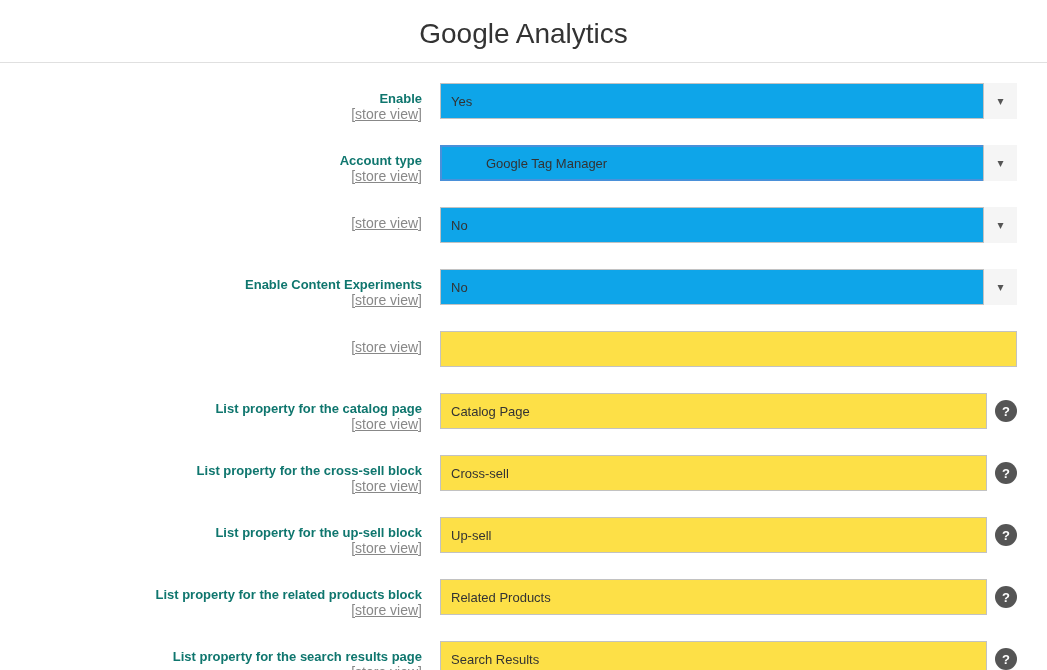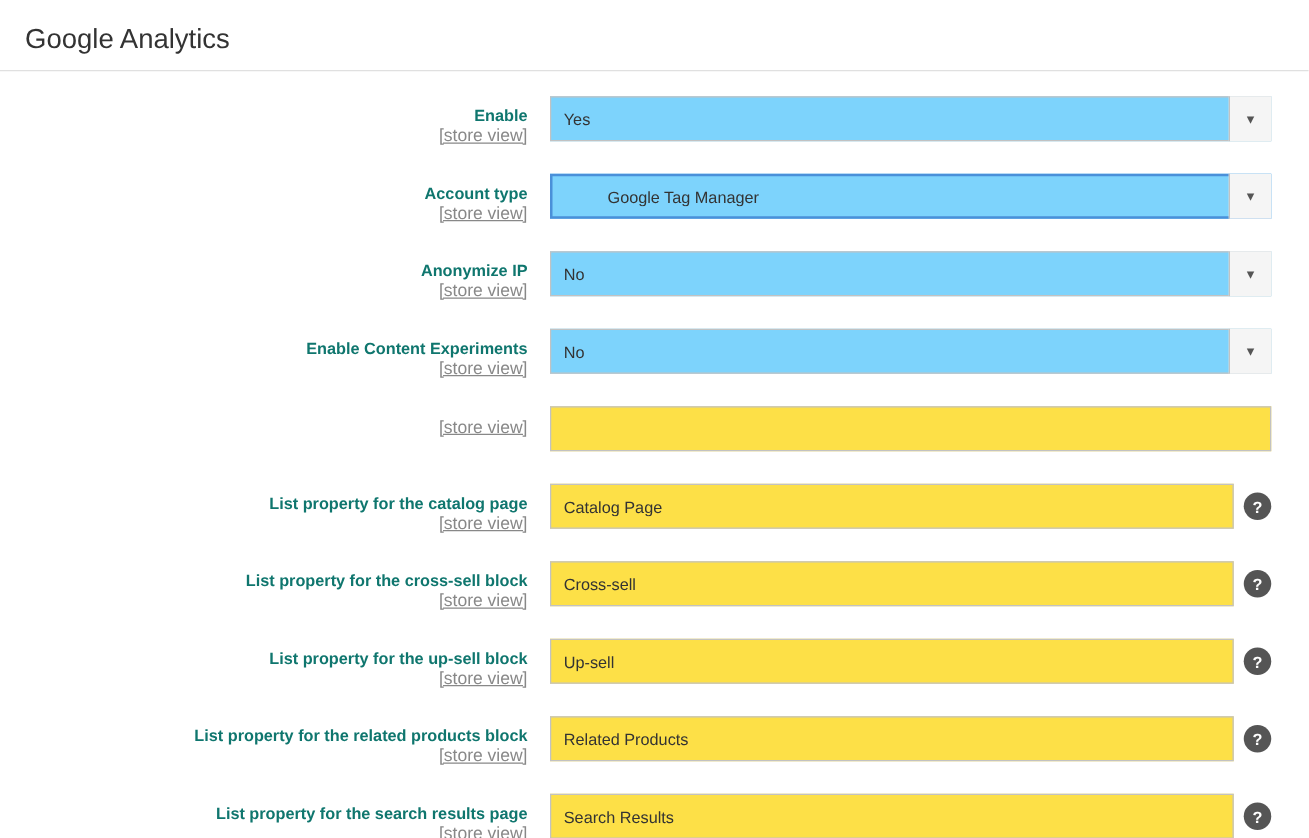--- a/index.html
+++ b/index.html
@@ -13,23 +13,24 @@
       color: #333;
       background: #fff;
       width: 1047px;
       min-height: 670px;
     }
     .page-header {
       padding: 18px 20px 12px 20px;
       border-bottom: 1px solid #e0e0e0;
     }
     .page-title {
-      font-size: 22px;
+      font-size: 28px;
       font-weight: 300;
       color: #333;
+      text-align: center;
     }
     .settings-form {
       padding: 20px 30px 20px 20px;
     }
     .form-row {
       display: flex;
       align-items: flex-start;
       margin-bottom: 18px;
       min-height: 44px;
     }
@@ -62,21 +63,21 @@
       position: relative;
       flex: 1;
     }
     .select-wrapper select {
       width: 100%;
       height: 36px;
       border: 1px solid #c2c2c2;
       padding: 0 30px 0 10px;
       font-size: 13px;
       color: #333;
-      background: #7dd3fc;
+      background: #0ea5e9;
       appearance: none;
       -webkit-appearance: none;
       cursor: pointer;
       outline: none;
     }
     .select-wrapper.highlighted select {
       border-color: #4a90d9;
       border-width: 2px;
       padding-left: 44px;
     }
@@ -146,21 +147,20 @@
       <div class="field-label">
         <span class="field-label-main">Account type</span>
         <span class="field-label-sub">[store view]</span>
       </div>
       <div class="field-control">
         <div class="select-wrapper highlighted"><select><option value="Google Analytics">Google Analytics</option><option value="Google Tag Manager" selected="">Google Tag Manager</option></select><div class="chevron"></div></div>
       </div>
     </div>
     <div class="form-row">
       <div class="field-label">
-        <span class="field-label-main">Anonymize IP</span>
         <span class="field-label-sub">[store view]</span>
       </div>
       <div class="field-control">
         <div class="select-wrapper"><select><option value="Yes">Yes</option><option value="No" selected="">No</option></select><div class="chevron"></div></div>
       </div>
     </div>
     <div class="form-row">
       <div class="field-label">
         <span class="field-label-main">Enable Content Experiments</span>
         <span class="field-label-sub">[store view]</span>

